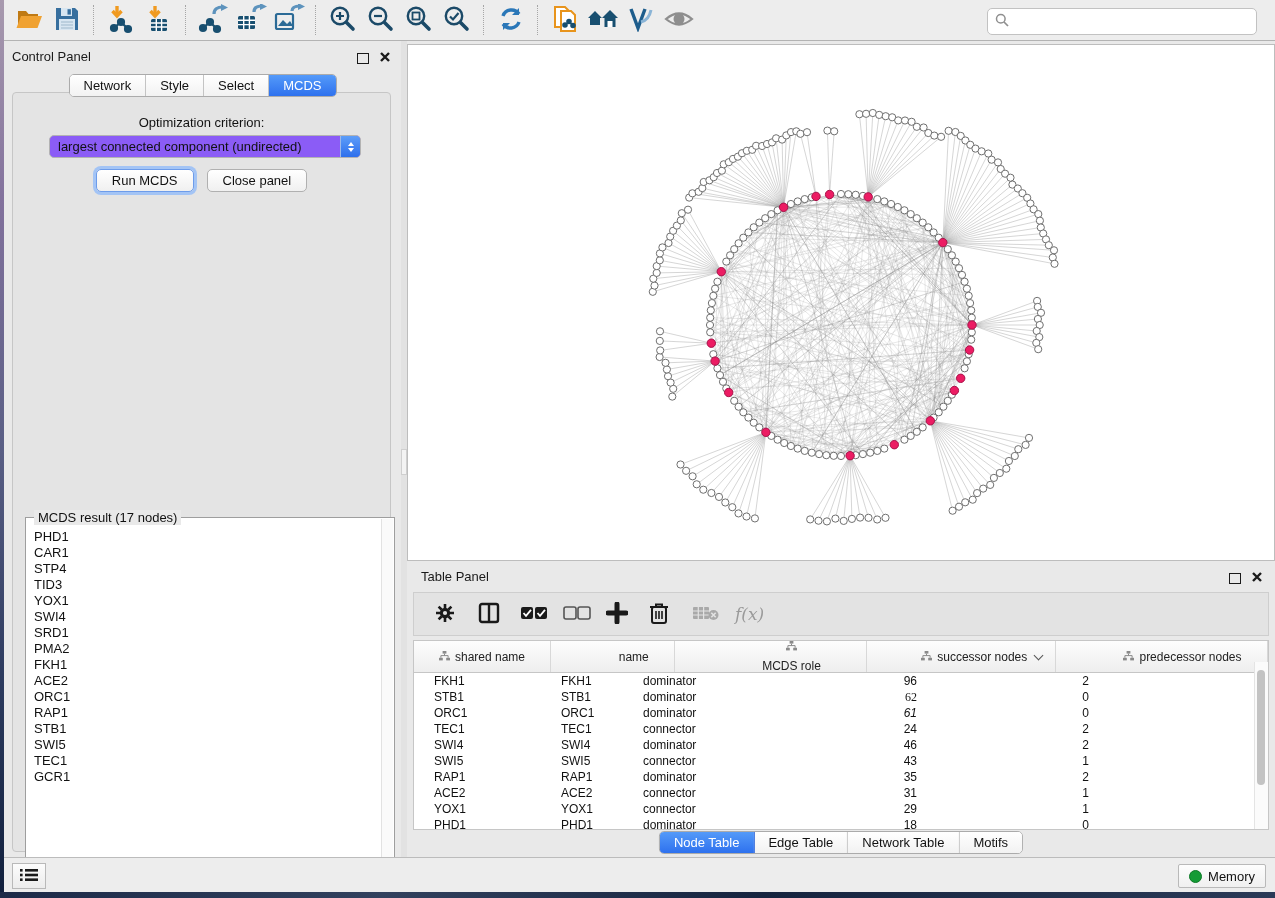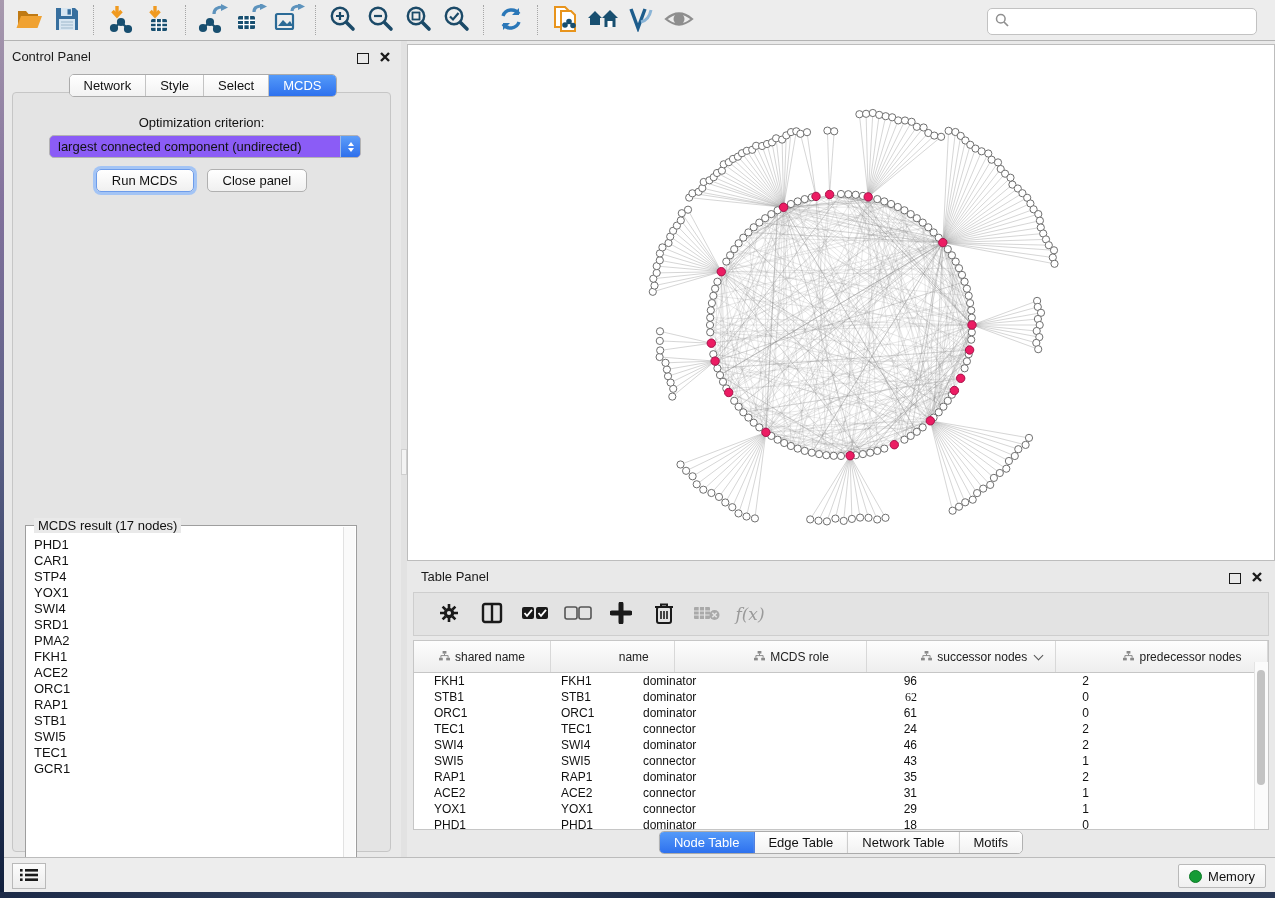--- a/index.html
+++ b/index.html
@@ -28,21 +28,21 @@
   .cp-panel{position:absolute;left:8px;top:51px;width:379px;height:760px;background:#e4e4e4;border:1px solid #c6c6c6;border-radius:4px;box-sizing:border-box;}
   .opt-label{position:absolute;top:22px;width:100%;text-align:center;font-size:13px;color:#111;}
   .dropdown{position:absolute;left:36px;top:42px;width:312px;height:23px;background:#8b5cf6;border:1px solid #b3b3b3;border-radius:5px;display:flex;align-items:center;box-sizing:border-box;overflow:hidden;}
   .dropdown .dd-text{flex:1;font-size:13px;color:#111;padding-left:8px;white-space:nowrap;}
   .dd-stepper{width:19px;height:100%;background:linear-gradient(#5d9ef9,#2e6fec);display:flex;flex-direction:column;align-items:center;justify-content:center;gap:2px;border-left:1px solid #9db9e8;}
   .tri-up{width:0;height:0;border-left:3.5px solid transparent;border-right:3.5px solid transparent;border-bottom:4.5px solid #fff;}
   .tri-dn{width:0;height:0;border-left:3.5px solid transparent;border-right:3.5px solid transparent;border-top:4.5px solid #fff;}
   .btn-row{position:absolute;top:76px;left:0;width:100%;display:flex;justify-content:center;gap:13px;}
   .mac-btn{height:23px;background:linear-gradient(#ffffff,#f0f0f0);border:1px solid #b0b0b0;border-radius:5px;font-size:13px;color:#111;padding:0 15px;font-family:"Liberation Sans",sans-serif;}
   .mac-btn.focused{box-shadow:0 0 0 3px #a3c4f5;border-color:#6d9cea;}
-  .mcds-fieldset{position:absolute;left:12px;top:424px;width:332px;height:372px;border:1px solid #9e9e9e;background:#fff;box-sizing:border-box;margin-top:8px;}
+  .mcds-fieldset{position:absolute;left:12px;top:424px;width:370px;height:372px;border:1px solid #9e9e9e;background:#fff;box-sizing:border-box;}
   .mcds-legend{position:absolute;left:8px;top:-8px;background:#e9e9e9;padding:0 4px;font-size:13px;color:#111;}
   .mcds-list{position:absolute;inset:1px 12px 1px 1px;overflow:hidden;padding-top:10px;}
   .mcds-item{font-size:13px;color:#111;line-height:16px;padding-left:7px;}
   .mcds-scroll{position:absolute;top:1px;bottom:1px;right:1px;width:11px;background:#fafafa;border-left:1px solid #e2e2e2;}
 
   
   .splitter{position:absolute;left:397px;top:41px;width:6px;height:816px;background:#e2e2e2;}
   .splitter-handle{position:absolute;left:0;top:408px;width:6px;height:26px;background:#f3f3f3;border:1px solid #cfcfcf;box-sizing:border-box;}
 
   
@@ -53,21 +53,21 @@
   .light{width:11px;height:11px;border-radius:50%;}
   .blue-corner{position:absolute;left:0;top:0;width:0;height:0;border-left:7px solid #3b7cf6;border-bottom:7px solid transparent;}
   .net-canvas{position:absolute;left:0;top:19px;right:0;bottom:0;background:#fff;overflow:hidden;}
   .net-canvas svg{width:100%;height:100%;display:block;}
 
   
   .table-panel{position:absolute;left:403px;top:565px;width:868px;height:292px;background:#e9e9e9;}
   .tp-header{position:absolute;left:14px;top:4px;font-size:13px;color:#1a1a1a;}
   .tp-winbtns{position:absolute;right:12px;top:4px;display:flex;gap:10px;align-items:center;}
   .tp-toolbar{position:absolute;left:6px;right:6px;top:27px;height:44px;background:#e3e3e3;border:1px solid #cecece;box-sizing:border-box;display:flex;align-items:center;gap:13px;padding-left:20px;}
-  .tp-tool{width:30px;height:30px;display:flex;align-items:center;justify-content:center;background:transparent;border:none;padding:0;}
+  .tp-tool{width:30px;height:30px;display:flex;align-items:center;background:transparent;border:none;padding:0;}
   .fx{font-family:"DejaVu Serif",serif;font-style:italic;font-size:17px;color:#9a9a9a;}
   .grid-table{position:absolute;left:6px;right:6px;top:75px;height:190px;background:#fff;border:1px solid #c6c6c6;box-sizing:border-box;}
   .gt-head{display:flex;height:32px;background:linear-gradient(#fdfdfd,#eeeeee);border-bottom:1px solid #c6c6c6;box-sizing:border-box;justify-content:space-between;}
   .gt-hcell{display:flex;align-items:center;justify-content:center;gap:5px;font-size:12px;color:#222;border-right:1px solid #d8d8d8;box-sizing:border-box;position:relative;}
   .chev{width:6px;height:6px;border-right:1.5px solid #555;border-bottom:1.5px solid #555;transform:rotate(45deg);margin-top:-3px;margin-left:3px;}
   .gt-row{display:flex;height:16px;}
   .gt-cell{font-size:12px;color:#111;box-sizing:border-box;white-space:nowrap;overflow:hidden;line-height:16px;}
   .gt-scroll{position:absolute;right:0;top:21px;bottom:0;width:13px;background:#fbfbfb;border-left:1px solid #e4e4e4;}
   .gt-thumb{position:absolute;left:2px;top:8px;width:8px;height:115px;border-radius:4px;background:#c3c3c3;}
   .tp-tabs{position:absolute;bottom:3px;left:50%;transform:translateX(-50%);}
@@ -283,20 +283,21 @@
         <div class="btn-row">
           <button class="mac-btn focused">Run MCDS</button>
           <button class="mac-btn">Close panel</button>
         </div>
         <div class="mcds-fieldset">
           <span class="mcds-legend">MCDS result (17 nodes)</span>
           <div class="mcds-list" id="mcds-list">
               <div class="mcds-item">PHD1</div>
               <div class="mcds-item">CAR1</div>
               <div class="mcds-item">STP4</div>
+              <div class="mcds-item">TID3</div>
               <div class="mcds-item">YOX1</div>
               <div class="mcds-item">SWI4</div>
               <div class="mcds-item">SRD1</div>
               <div class="mcds-item">PMA2</div>
               <div class="mcds-item">FKH1</div>
               <div class="mcds-item">ACE2</div>
               <div class="mcds-item">ORC1</div>
               <div class="mcds-item">RAP1</div>
               <div class="mcds-item">STB1</div>
               <div class="mcds-item">SWI5</div>
@@ -1226,21 +1227,21 @@
                     <rect x="0" y="6.8" width="3.8" height="2.6"></rect>
                     <rect x="7.2" y="6.8" width="3.8" height="2.6"></rect>
                   </g>
                   <path d="M5.5 2.6 v2 M1.9 6.8 v-2.2 h7.2 v2.2" stroke="#8a8a8a" stroke-width="1" fill="none"></path>
                 </svg></span>
               <span>shared name</span>
             </div>
             <div class="gt-hcell" style="width: 82px;">
               <span>name</span>
             </div>
-            <div class="gt-hcell" style="width: 149px;">
+            <div class="gt-hcell" style="width: 149px; flex-direction: column;">
               <span><svg width="11" height="10" viewBox="0 0 11 10">
                   <g fill="#8a8a8a">
                     <rect x="3.6" y="0" width="3.8" height="2.6"></rect>
                     <rect x="0" y="6.8" width="3.8" height="2.6"></rect>
                     <rect x="7.2" y="6.8" width="3.8" height="2.6"></rect>
                   </g>
                   <path d="M5.5 2.6 v2 M1.9 6.8 v-2.2 h7.2 v2.2" stroke="#8a8a8a" stroke-width="1" fill="none"></path>
                 </svg></span>
               <span>MCDS role</span>
             </div>
@@ -1280,21 +1281,21 @@
               <div class="gt-cell" style="width: 137px; text-align: left; padding-left: 20px;">STB1</div>
               <div class="gt-cell" style="width: 82px; text-align: left; padding-left: 10px;">STB1</div>
               <div class="gt-cell" style="width: 149px; text-align: left; padding-left: 10px;">dominator</div>
               <div class="gt-cell" style="width: 147px; text-align: right; padding-right: 12px; font-family: Liberation Serif, serif;">62</div>
               <div class="gt-cell" style="width: 170px; text-align: right; padding-right: 10px;">0</div>
             </div>
             <div class="gt-row">
               <div class="gt-cell" style="width: 137px; text-align: left; padding-left: 20px;">ORC1</div>
               <div class="gt-cell" style="width: 82px; text-align: left; padding-left: 10px;">ORC1</div>
               <div class="gt-cell" style="width: 149px; text-align: left; padding-left: 10px;">dominator</div>
-              <div class="gt-cell" style="width: 147px; text-align: right; padding-right: 12px;">61</div>
+              <div class="gt-cell" style="width: 147px; text-align: right; padding-right: 12px; font-style: italic;">61</div>
               <div class="gt-cell" style="width: 170px; text-align: right; padding-right: 10px;">0</div>
             </div>
             <div class="gt-row">
               <div class="gt-cell" style="width: 137px; text-align: left; padding-left: 20px;">TEC1</div>
               <div class="gt-cell" style="width: 82px; text-align: left; padding-left: 10px;">TEC1</div>
               <div class="gt-cell" style="width: 149px; text-align: left; padding-left: 10px;">connector</div>
               <div class="gt-cell" style="width: 147px; text-align: right; padding-right: 12px;">24</div>
               <div class="gt-cell" style="width: 170px; text-align: right; padding-right: 10px;">2</div>
             </div>
             <div class="gt-row">

